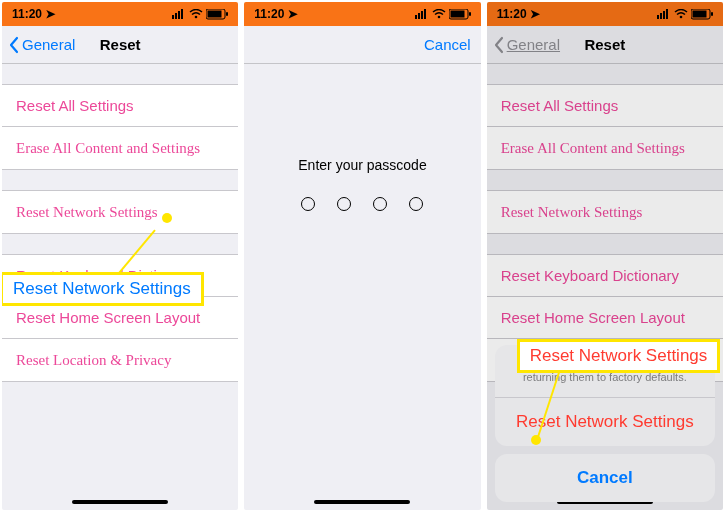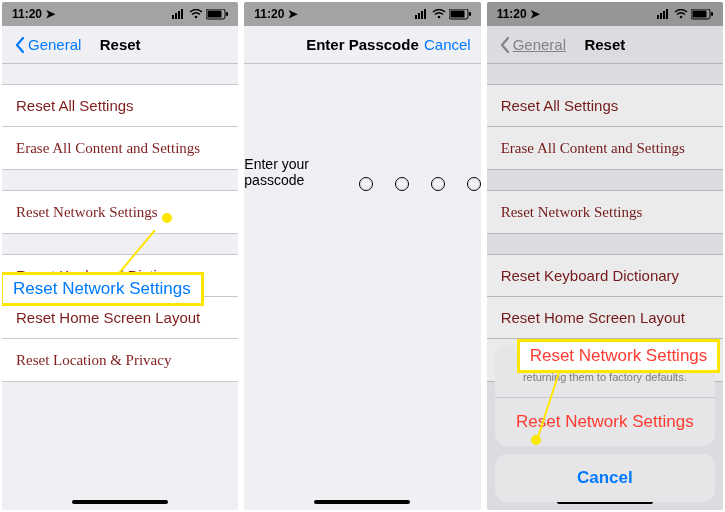--- a/index.html
+++ b/index.html
@@ -31,70 +31,70 @@
 }
 .status-bar {
   height: 24px;
   display: flex;
   align-items: center;
   justify-content: space-between;
   padding: 0 10px;
   font-size: 12px;
   font-weight: 600;
   color: #000;
-  background: #a3a3a3;
+  background: #f97316;
 }
 .status-icons { display: flex; align-items: center; gap: 3px; }
 .bars svg, .wifi svg, .battery svg { display: block; }
 .nav-bar {
   height: 38px;
   display: flex;
   align-items: center;
   justify-content: center;
   position: relative;
   font-size: 15px;
   font-weight: 600;
   color: #000;
   border-bottom: 0.5px solid rgba(0,0,0,.18);
   background: #efeff4;
 }
 .nav-left {
-  position: absolute; left: 12px;
+  position: absolute; left: 6px;
   display: flex; align-items: center; gap: 2px;
   font-size: 15px; font-weight: 400;
   color: #007aff;
 }
 .nav-left.muted { color: #8e8e93; }
 .nav-right {
   position: absolute; right: 10px;
   font-size: 15px; font-weight: 400;
   color: #007aff;
 }
 .nav-title { font-size: 15px; font-weight: 600; text-align: right; }
 .content { flex: 1; position: relative; }
 .group { margin-top: 20px; background: #fff; border-top: .5px solid #c8c7cc; border-bottom: .5px solid #c8c7cc; }
 .row {
   height: 42px;
   display: flex; align-items: center;
   padding: 0 14px;
   font-size: 15px;
-  color: #7f1d1d;
+  color: #ec4899;
   border-bottom: .5px solid #c8c7cc;
   background: #fff;
 }
 .row:last-child { border-bottom: none; font-family: Liberation Serif, serif; }
 .home-indicator {
   position: absolute; bottom: 6px; left: 50%;
   transform: translateX(-50%);
   width: 96px; height: 4px;
   background: #000; border-radius: 3px;
 }
 
 .passcode-area {
-  display: flex; flex-direction: row;
+  display: flex; flex-direction: column;
   align-items: center; justify-content: center;
   height: 140px; margin-top: 50px;
 }
 .passcode-label { font-size: 14px; color: #000; margin-bottom: 24px; }
 .dots { display: flex; gap: 22px; }
 .dot {
   width: 14px; height: 14px; border-radius: 50%;
   border: 1.5px solid #000; background: transparent;
 }
 
@@ -240,21 +240,20 @@
       <span class="battery">
           <svg width="22" height="11">
             <rect x="0" y="0" width="19" height="10" rx="2" fill="none" stroke="#000" stroke-width="1"></rect>
             <rect x="1.5" y="1.5" width="14" height="7" fill="#000"></rect>
             <rect x="20" y="3" width="2" height="4" rx="1" fill="#000"></rect>
           </svg>
         </span>
     </span>
   </div>
   <div class="nav-bar">
-    <span class="nav-title">Enter Passcode</span>
     <span class="nav-right">Cancel</span>
   </div>
   <div class="content">
     <div class="passcode-area">
       <div class="passcode-label">Enter your passcode</div>
       <div class="dots">
         <div class="dot"></div>
         <div class="dot"></div>
         <div class="dot"></div>
         <div class="dot"></div>

